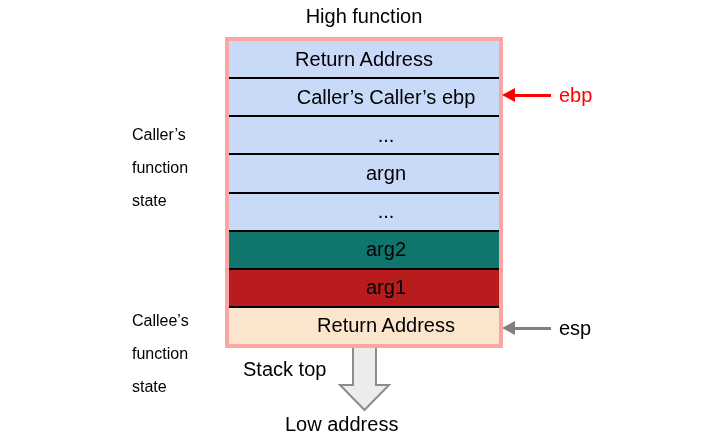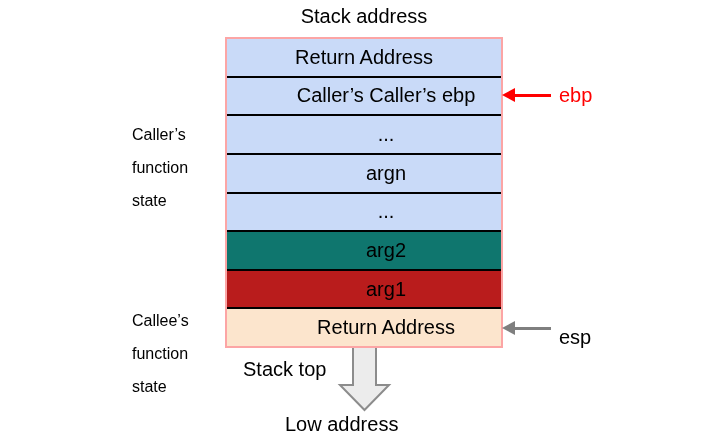--- a/index.html
+++ b/index.html
@@ -19,21 +19,21 @@
     position:absolute;left:132px;
     font-size:16px;line-height:33px;
     white-space:pre-line;
   }
   .caller-label{top:118px;}
   .callee-label{top:304px;}
   .stack-box{
     position:absolute;left:225px;top:37px;
     width:278px;height:311px;
     box-sizing:border-box;
-    border:2px solid #fca5a5;
+    border:4px solid #fca5a5;
     display:flex;flex-direction:column;
   }
   .cell{
     flex:1;
     display:flex;align-items:center;justify-content:center;
     font-size:20px;
     background:#c9daf8;
   }
   .cell + .cell{border-top:2px solid #000000;padding-left:44px;}
   .ptr-line{position:absolute;height:3px;}
@@ -41,29 +41,29 @@
     position:absolute;width:0;height:0;
     border-top:7px solid transparent;
     border-bottom:7px solid transparent;
     border-right:13px solid #000;
   }
   .ebp-line{left:513px;top:94px;width:38px;background:#ff0000;}
   .ebp-head{left:502px;top:88px;border-right-color:#ff0000;}
   .ebp-label{left:559px;top:83px;color:#ff0000;line-height:24px;text-align:center;}
   .esp-line{left:513px;top:327px;width:38px;background:#7f7f7f;}
   .esp-head{left:502px;top:321px;border-right-color:#7f7f7f;}
-  .esp-label{left:559px;top:316px;color:#000000;line-height:24px;margin-top:9px;}
+  .esp-label{left:559px;top:316px;color:#000000;line-height:24px;}
   .big-arrow{position:absolute;left:335px;top:348px;}
 </style>
 </head>
 <body>
 
 <div class="canvas">
 
-  <div class="lbl high-address">Stack address</div>
+  <div class="lbl high-address">High function</div>
 
   <div class="side-label caller-label">Caller’s
 function
 state</div>
   <div class="side-label callee-label">Callee’s
 function
 state</div>
 
   <div class="stack-box">
     <div class="cell" style="background: rgb(201, 218, 248);">

